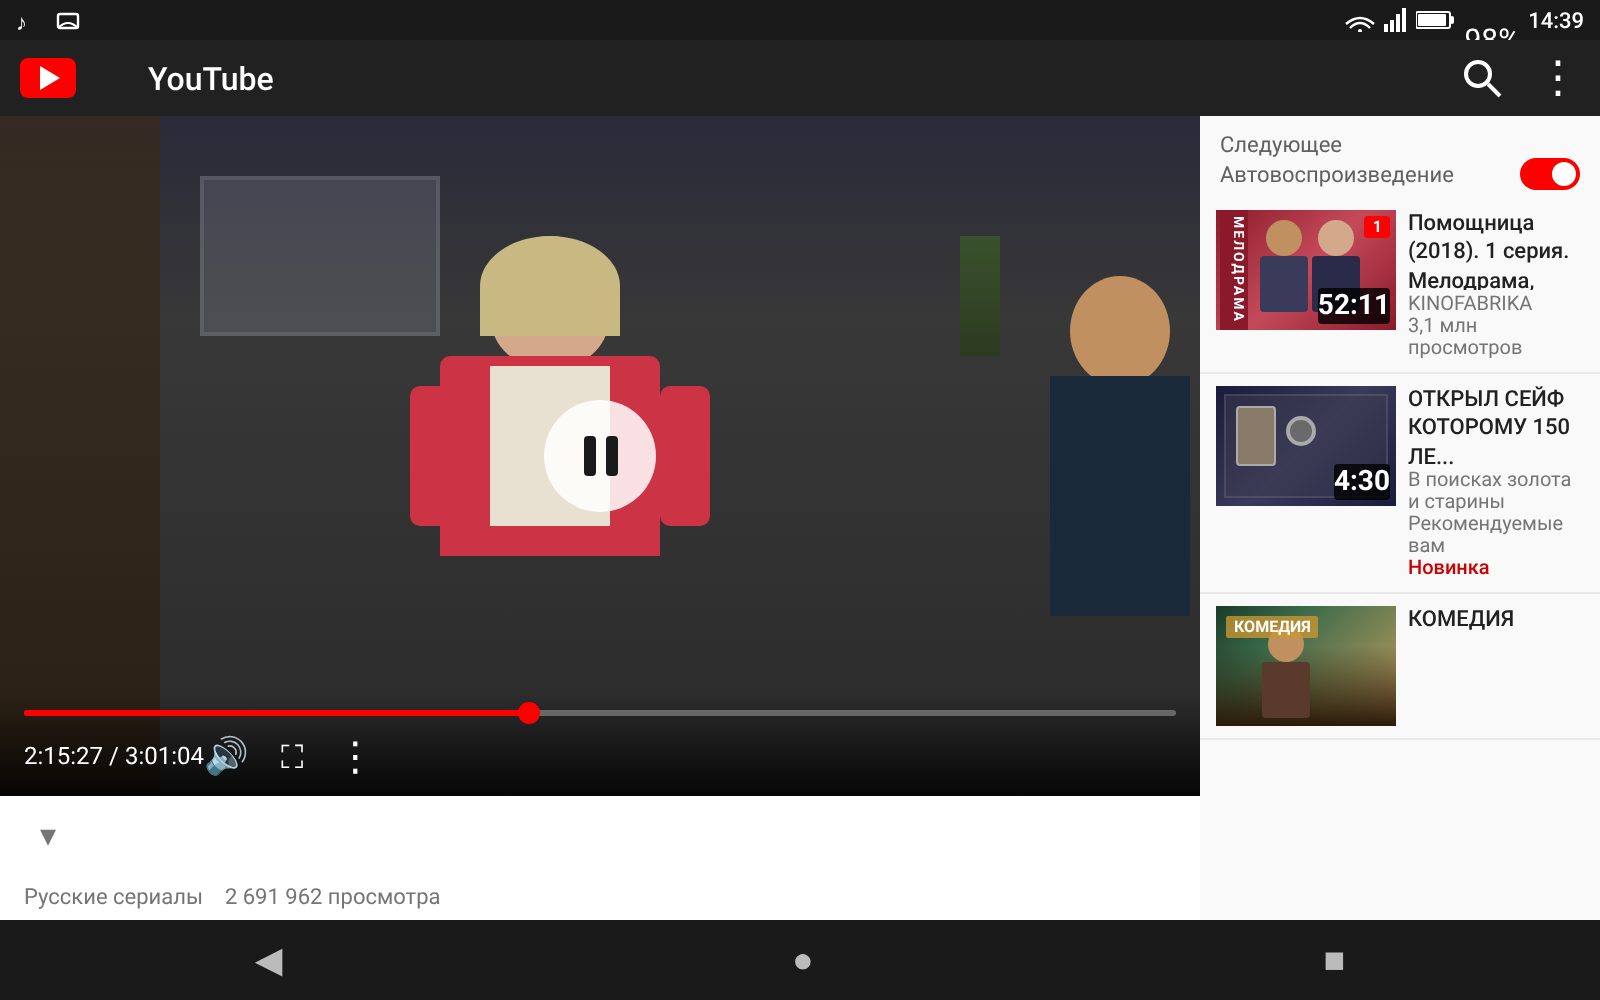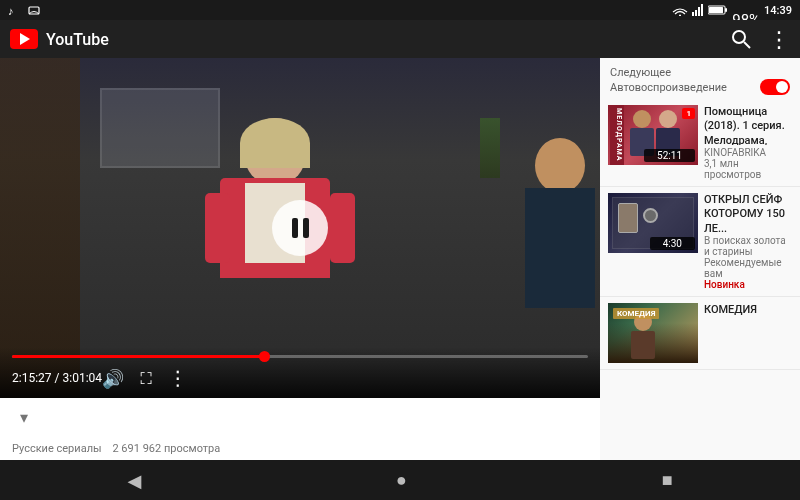--- a/index.html
+++ b/index.html
@@ -37,20 +37,21 @@
     #app-bar {
       width: 800px;
       height: 38px;
       background: #212121;
       display: flex;
       align-items: center;
       padding: 0 10px;
       position: absolute;
       top: 20px; left: 0;
       z-index: 100;
+      gap: 28px;
     }
     #app-bar .logo-icon {
       width: 28px; height: 20px;
       background: #ff0000;
       border-radius: 4px;
       display: flex; align-items: center; justify-content: center;
       margin-right: 8px;
       flex-shrink: 0;
     }
     #app-bar .logo-icon::after {
@@ -279,23 +280,24 @@
       background: linear-gradient(135deg, #1a1a3a 0%, #3a3a5a 50%, #1a1a3a 100%);
     }
     .thumb-3 {
       background: linear-gradient(135deg, #1a3a2a 0%, #3a6a4a 30%, #c8a060 100%);
     }
     .thumb-duration {
       position: absolute;
       bottom: 3px; right: 3px;
       background: rgba(0,0,0,0.8);
       color: #fff;
-      font-size: 10px;
-      padding: 1px 13px;
+      font-size: 14px;
+      padding: 1px 0;
       border-radius: 2px;
+      font-weight: bold;
     }
     .thumb-badge {
       position: absolute;
       top: 3px; right: 3px;
       background: #ff0000;
       color: #fff;
       font-size: 8px;
       padding: 1px 4px;
       border-radius: 2px;
       font-weight: bold;

